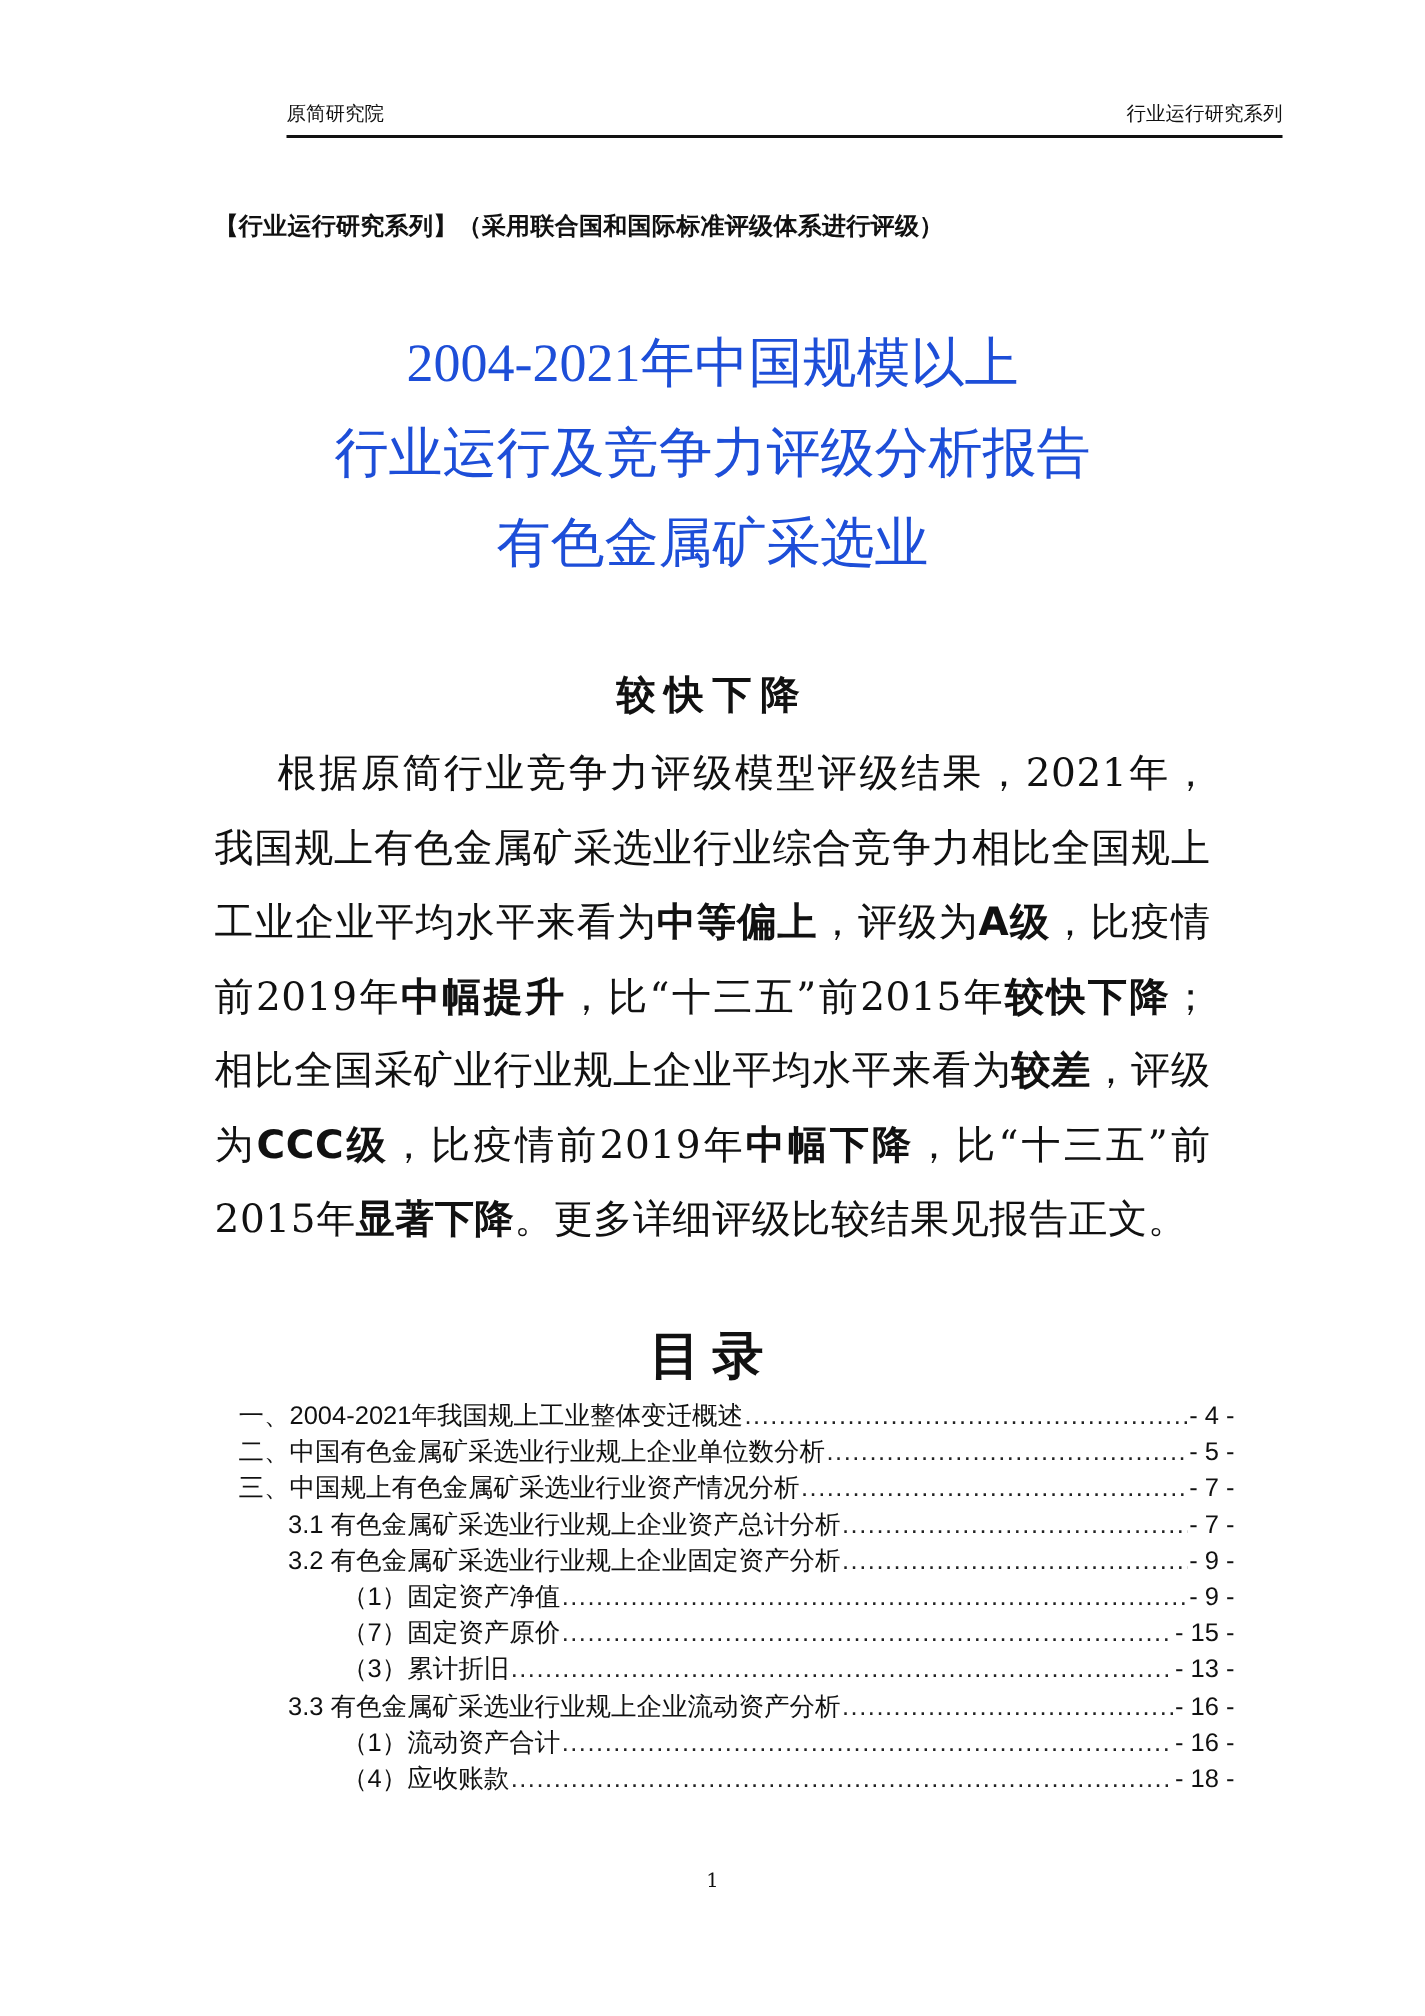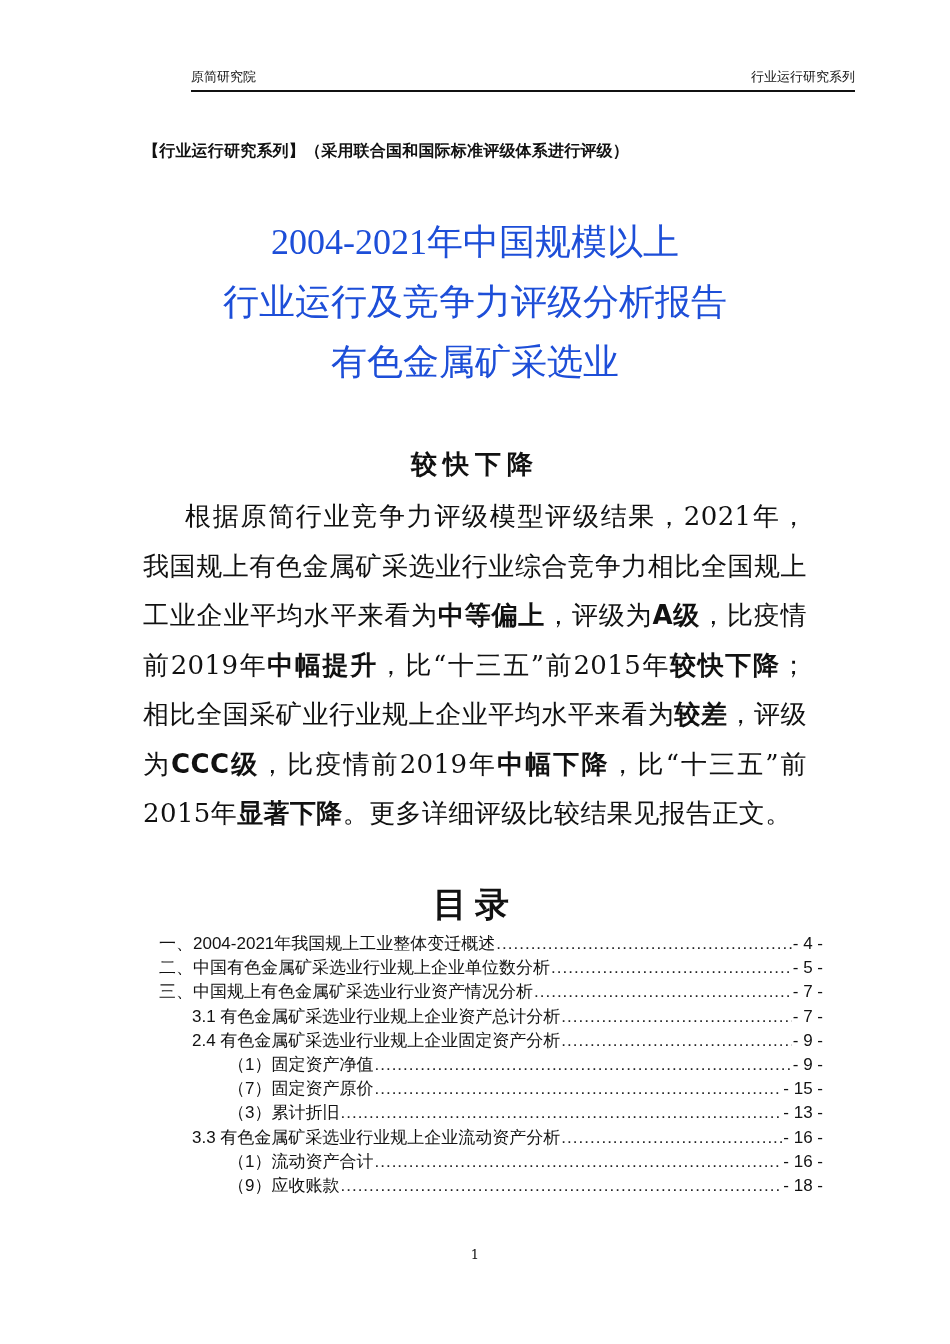--- a/index.html
+++ b/index.html
@@ -190,21 +190,21 @@
         <span class="label">三、中国规上有色金属矿采选业行业资产情况分析</span>
         <span class="dots"></span>
         <span class="pg">- 7 -</span>
       </div>
       <div class="toc-row l2">
         <span class="label">3.1 有色金属矿采选业行业规上企业资产总计分析</span>
         <span class="dots"></span>
         <span class="pg">- 7 -</span>
       </div>
       <div class="toc-row l2">
-        <span class="label">2.4 有色金属矿采选业行业规上企业固定资产分析</span>
+        <span class="label">3.2 有色金属矿采选业行业规上企业固定资产分析</span>
         <span class="dots"></span>
         <span class="pg">- 9 -</span>
       </div>
       <div class="toc-row l3">
         <span class="label">（1）固定资产净值</span>
         <span class="dots"></span>
         <span class="pg">- 9 -</span>
       </div>
       <div class="toc-row l3">
         <span class="label">（7）固定资产原价</span>
@@ -220,20 +220,20 @@
         <span class="label">3.3 有色金属矿采选业行业规上企业流动资产分析</span>
         <span class="dots"></span>
         <span class="pg">- 16 -</span>
       </div>
       <div class="toc-row l3">
         <span class="label">（1）流动资产合计</span>
         <span class="dots"></span>
         <span class="pg">- 16 -</span>
       </div>
       <div class="toc-row l3">
-        <span class="label">（9）应收账款</span>
+        <span class="label">（4）应收账款</span>
         <span class="dots"></span>
         <span class="pg">- 18 -</span>
       </div>
     </div>
 
   <div class="page-number">1</div>
 </div>
 
 </body></html>

